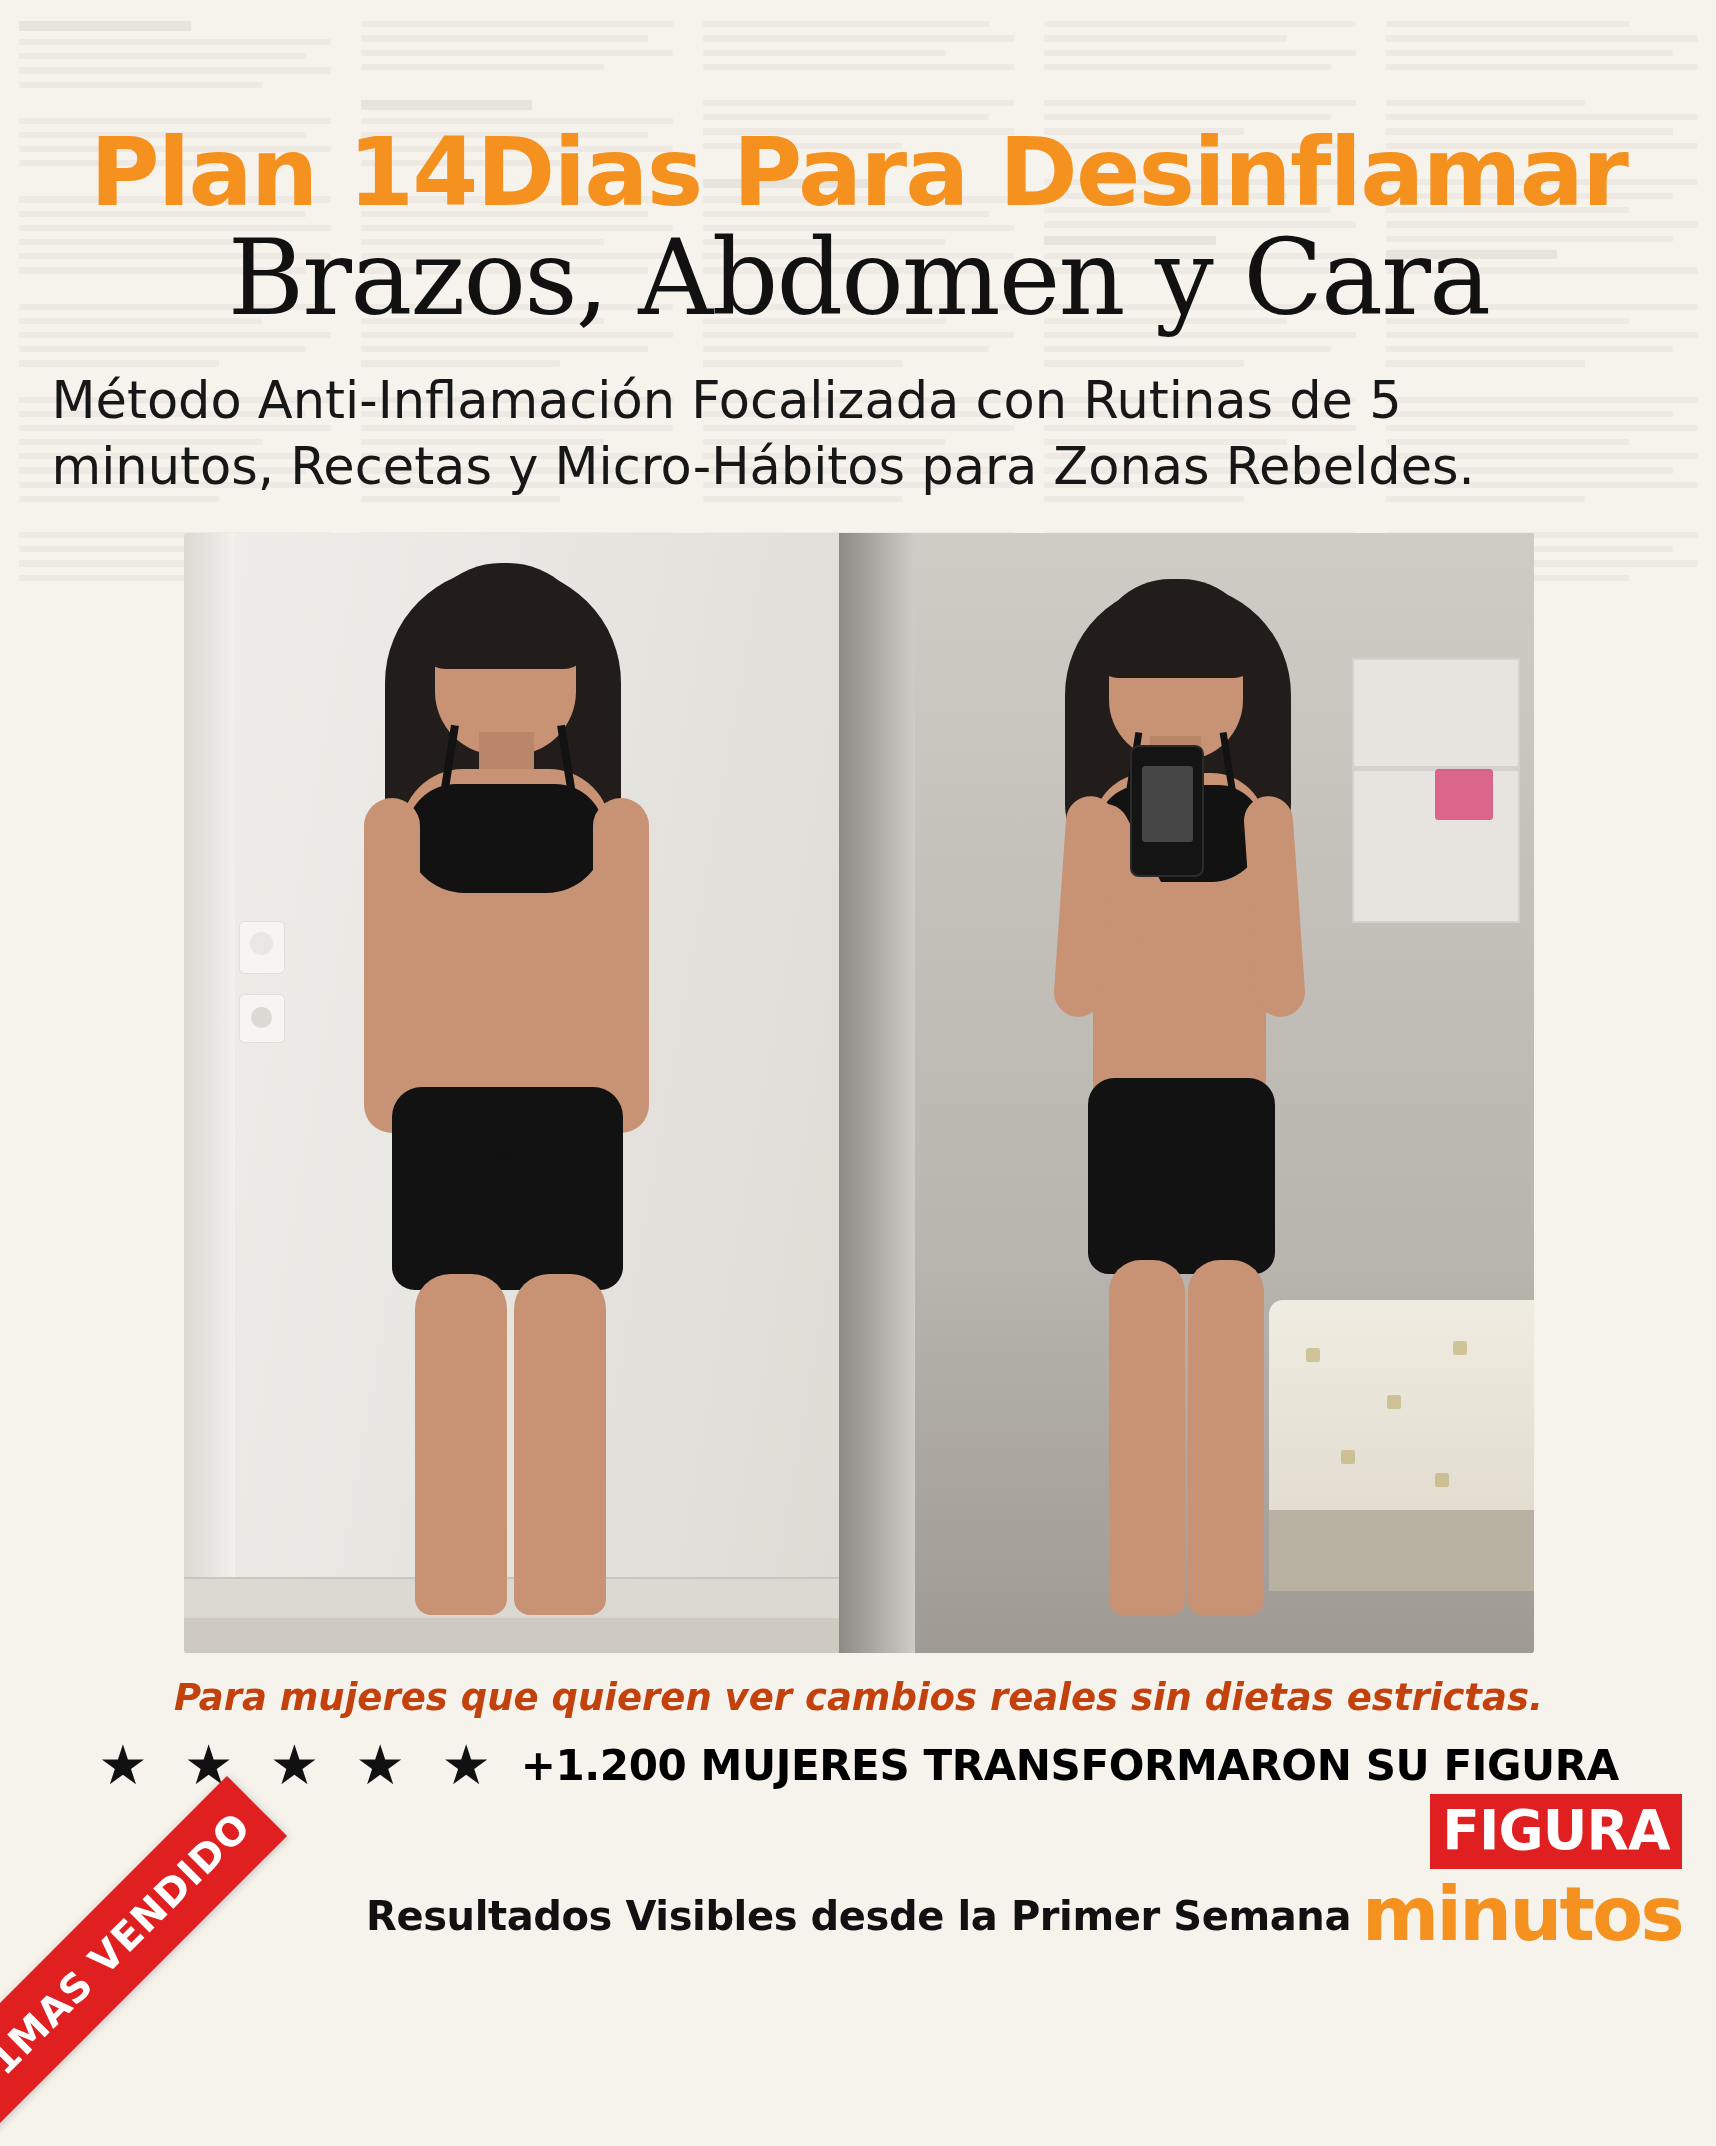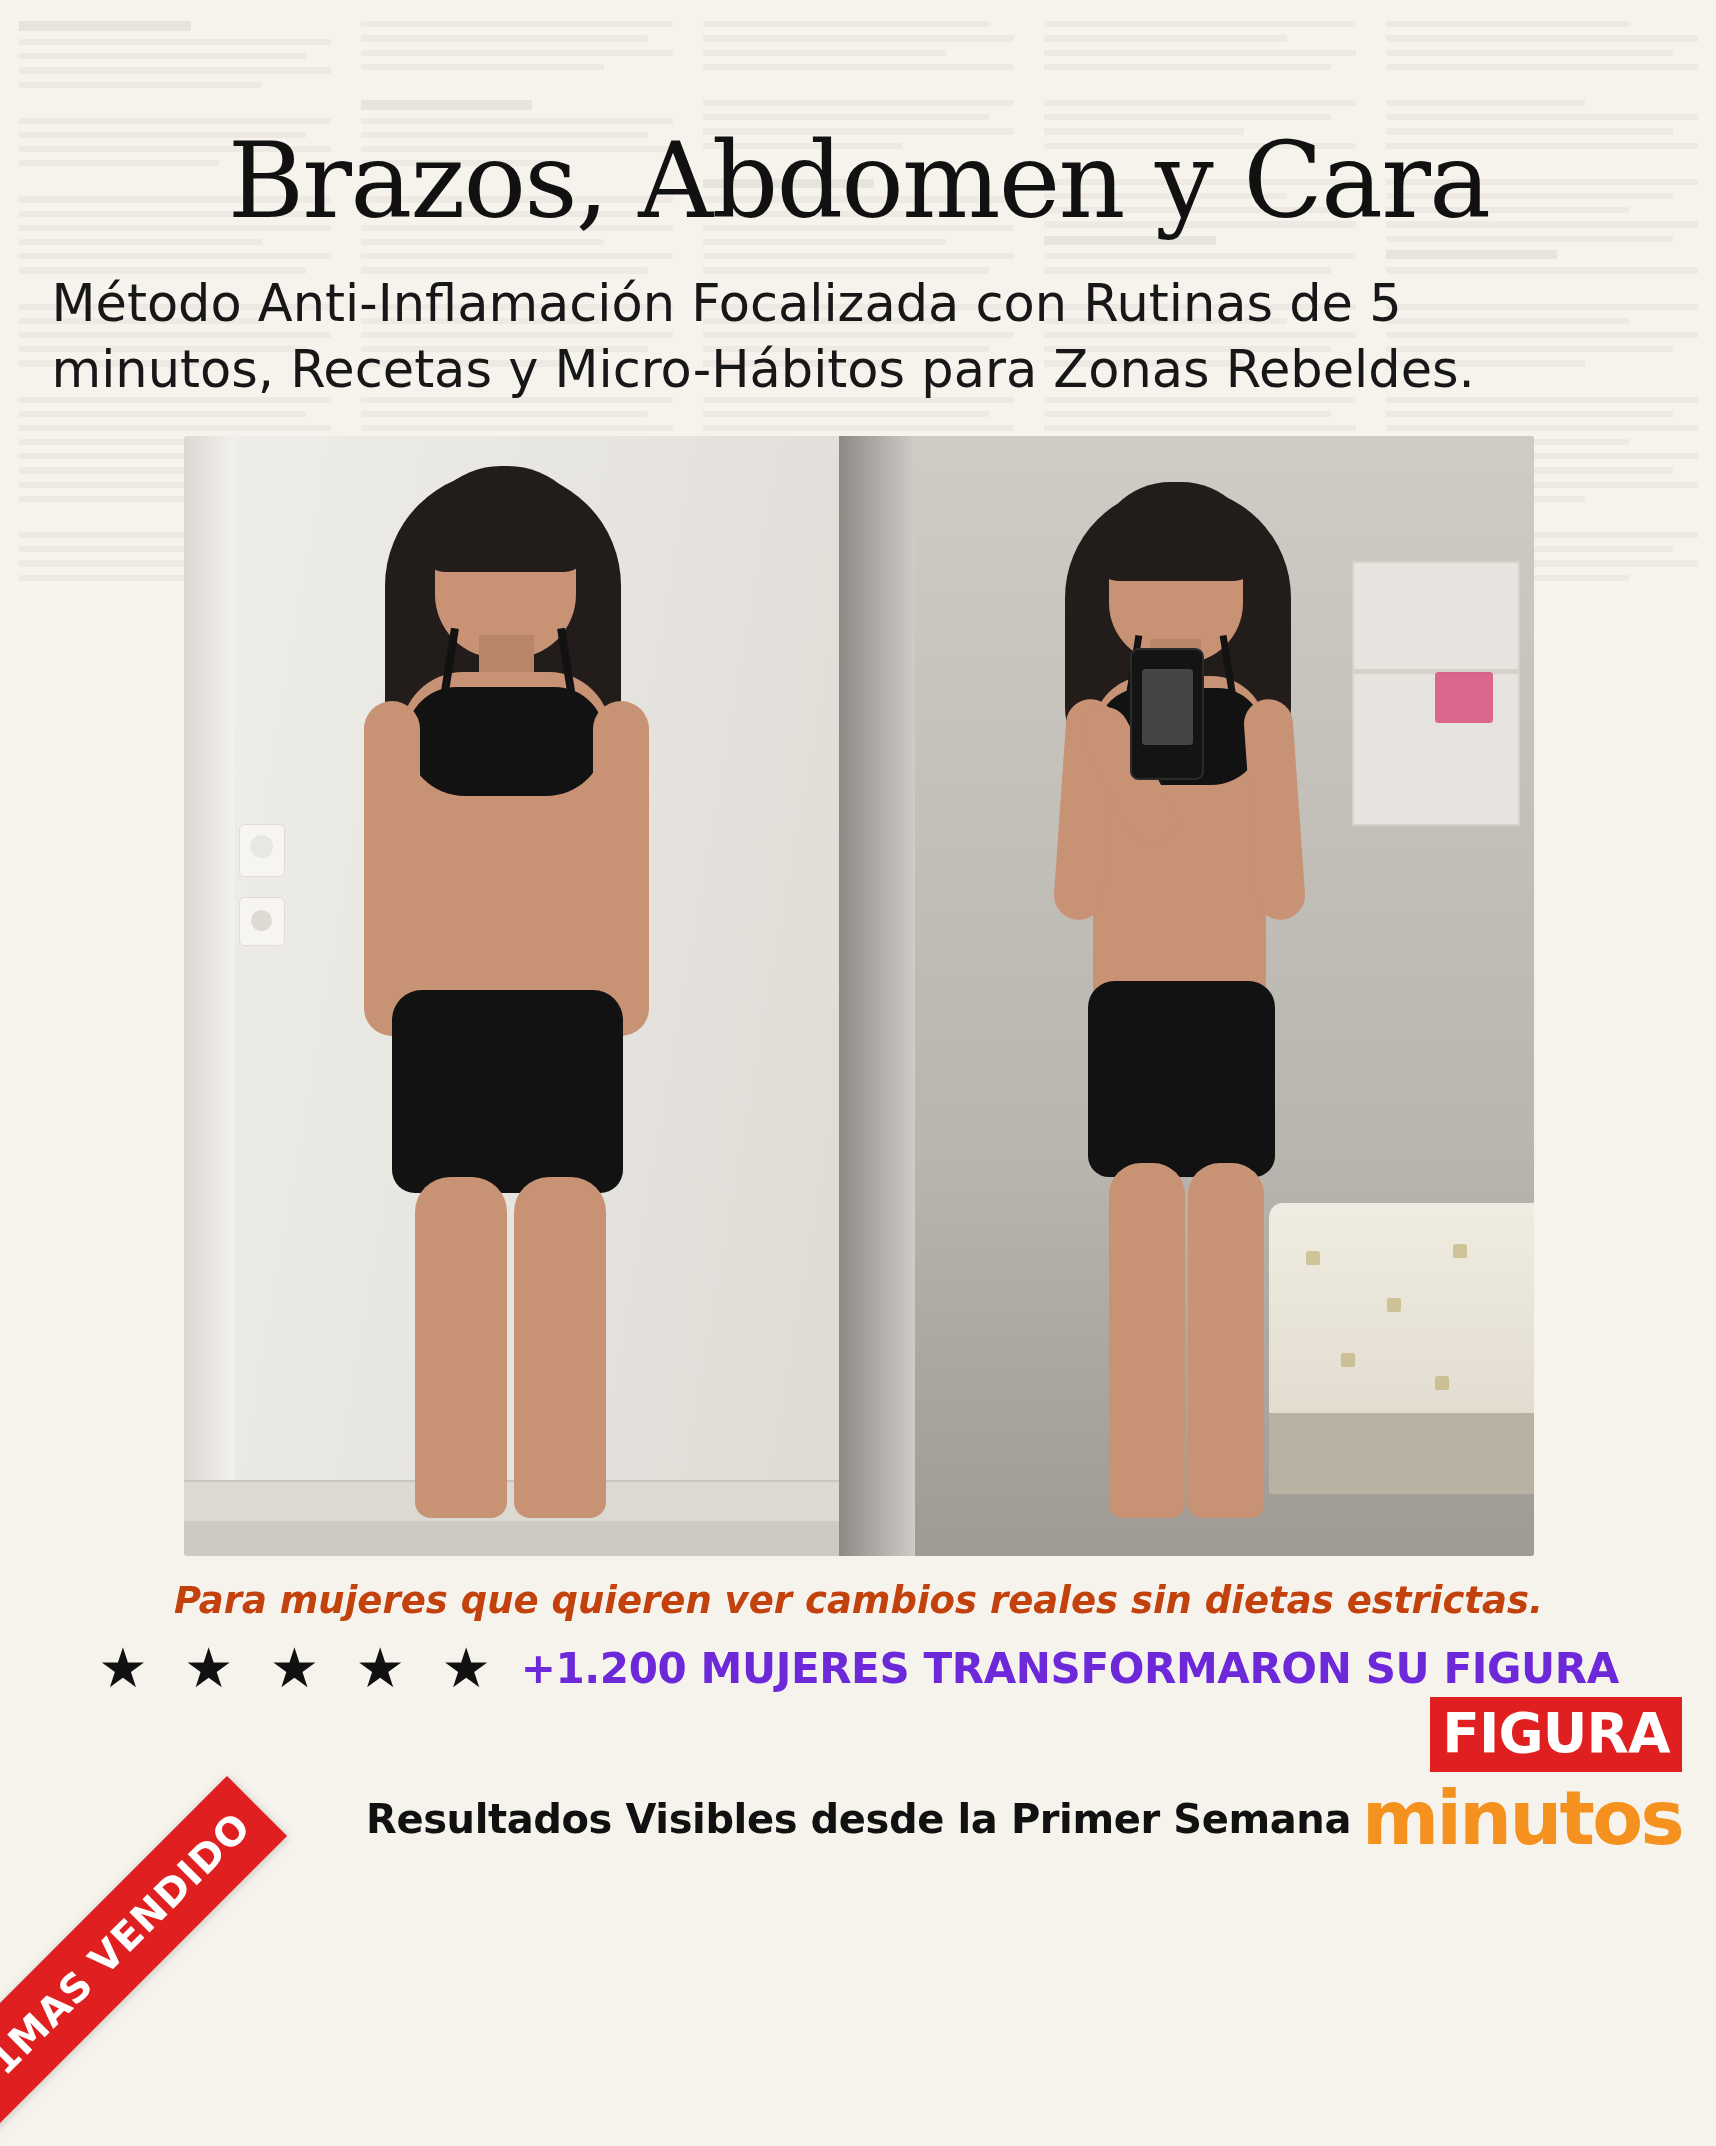--- a/index.html
+++ b/index.html
@@ -259,21 +259,21 @@
   .stars {
     font-size: 55px;
     color: #111;
     letter-spacing: 10.6px;
     line-height: 1;
   }
   .rating-text {
     font-family: "DejaVu Sans", sans-serif;
     font-weight: bold;
     font-size: 42px;
-    color: #6d28d9;
+    color: #000000;
     letter-spacing: -0.4px;
   }
 
   .footer-row {
     margin: 26.5px auto 0;
     display: flex;
     align-items: flex-end;
     justify-content: center;
     position: relative;
     height: 132px;
@@ -534,20 +534,21 @@
         <div class="bg-line s1"></div>
         <div class="bg-line s3"></div>
       </div>
   </div>
   <div class="bg-white-veil"></div>
 </div>
 
 <div class="content">
 
   <div class="headline-wrap">
+    <div class="headline-1">Plan 14Dias Para Desinflamar</div>
     <div class="headline-2">Brazos, Abdomen y Cara</div>
   </div>
 
   <div class="subhead">
     <div>Método Anti-Inflamación Focalizada con Rutinas de 5</div>
     <div>minutos, Recetas y Micro-Hábitos para Zonas Rebeldes.</div>
   </div>
 
   <div class="photos">
 

